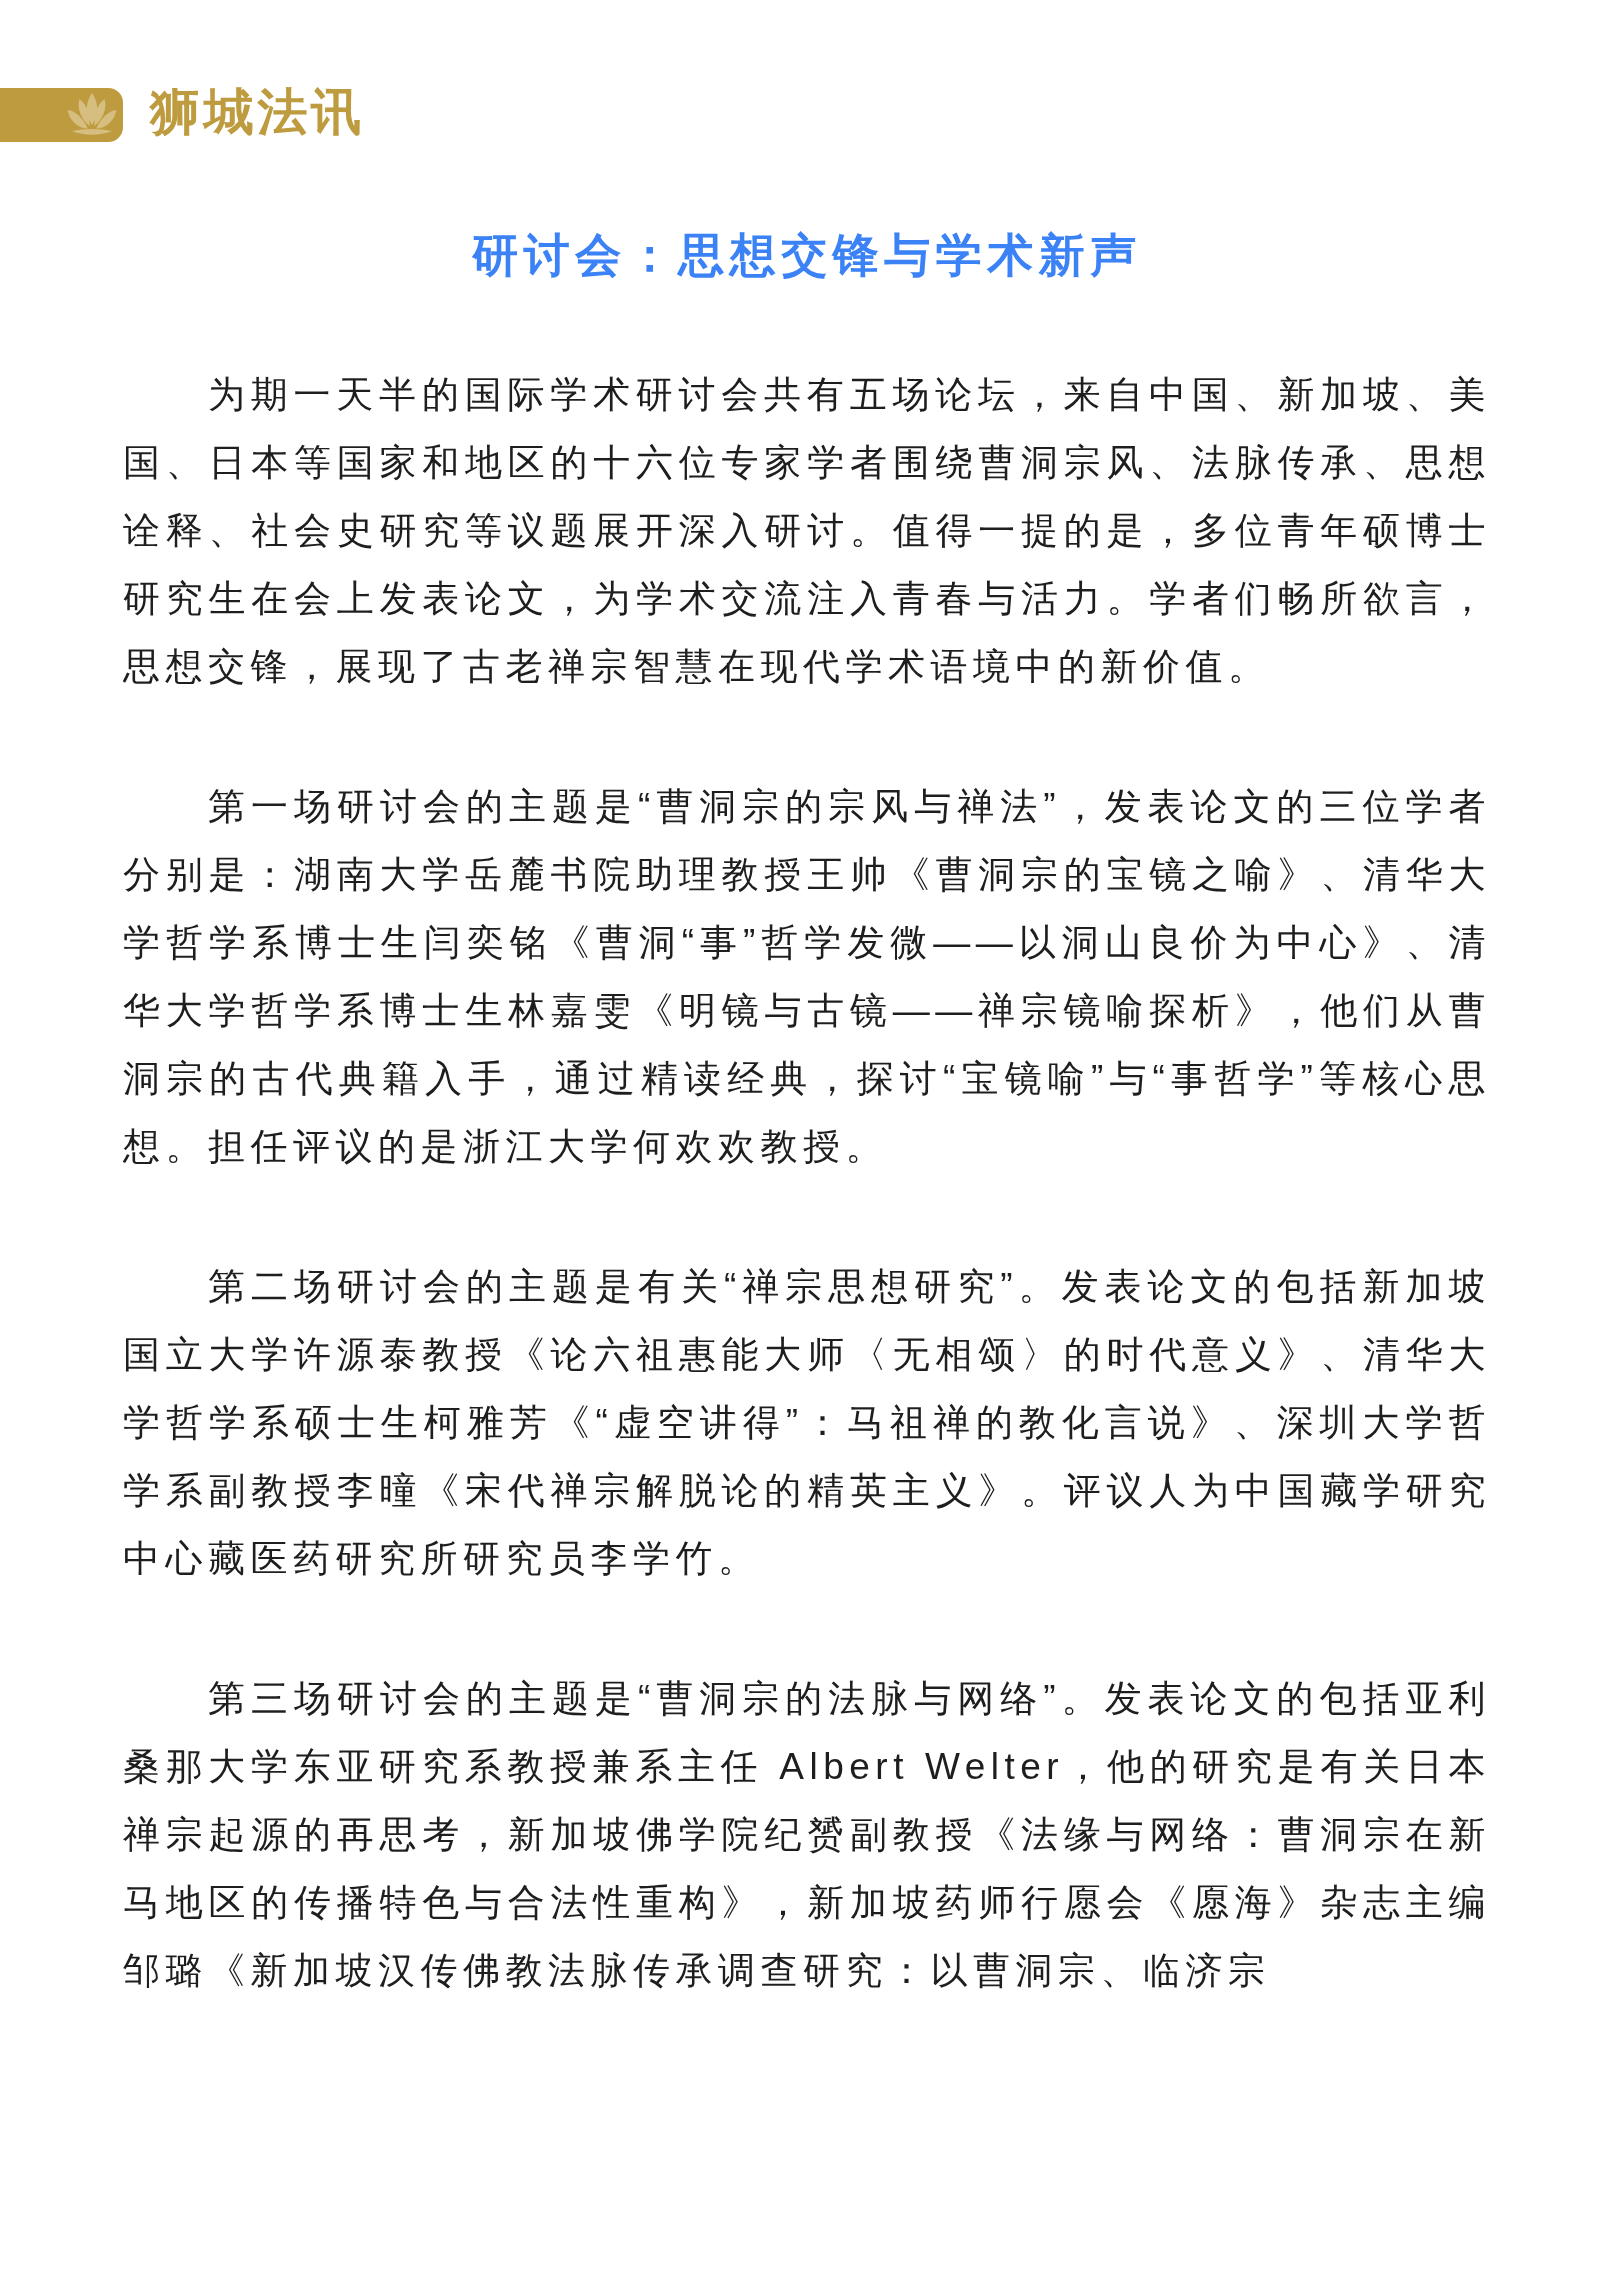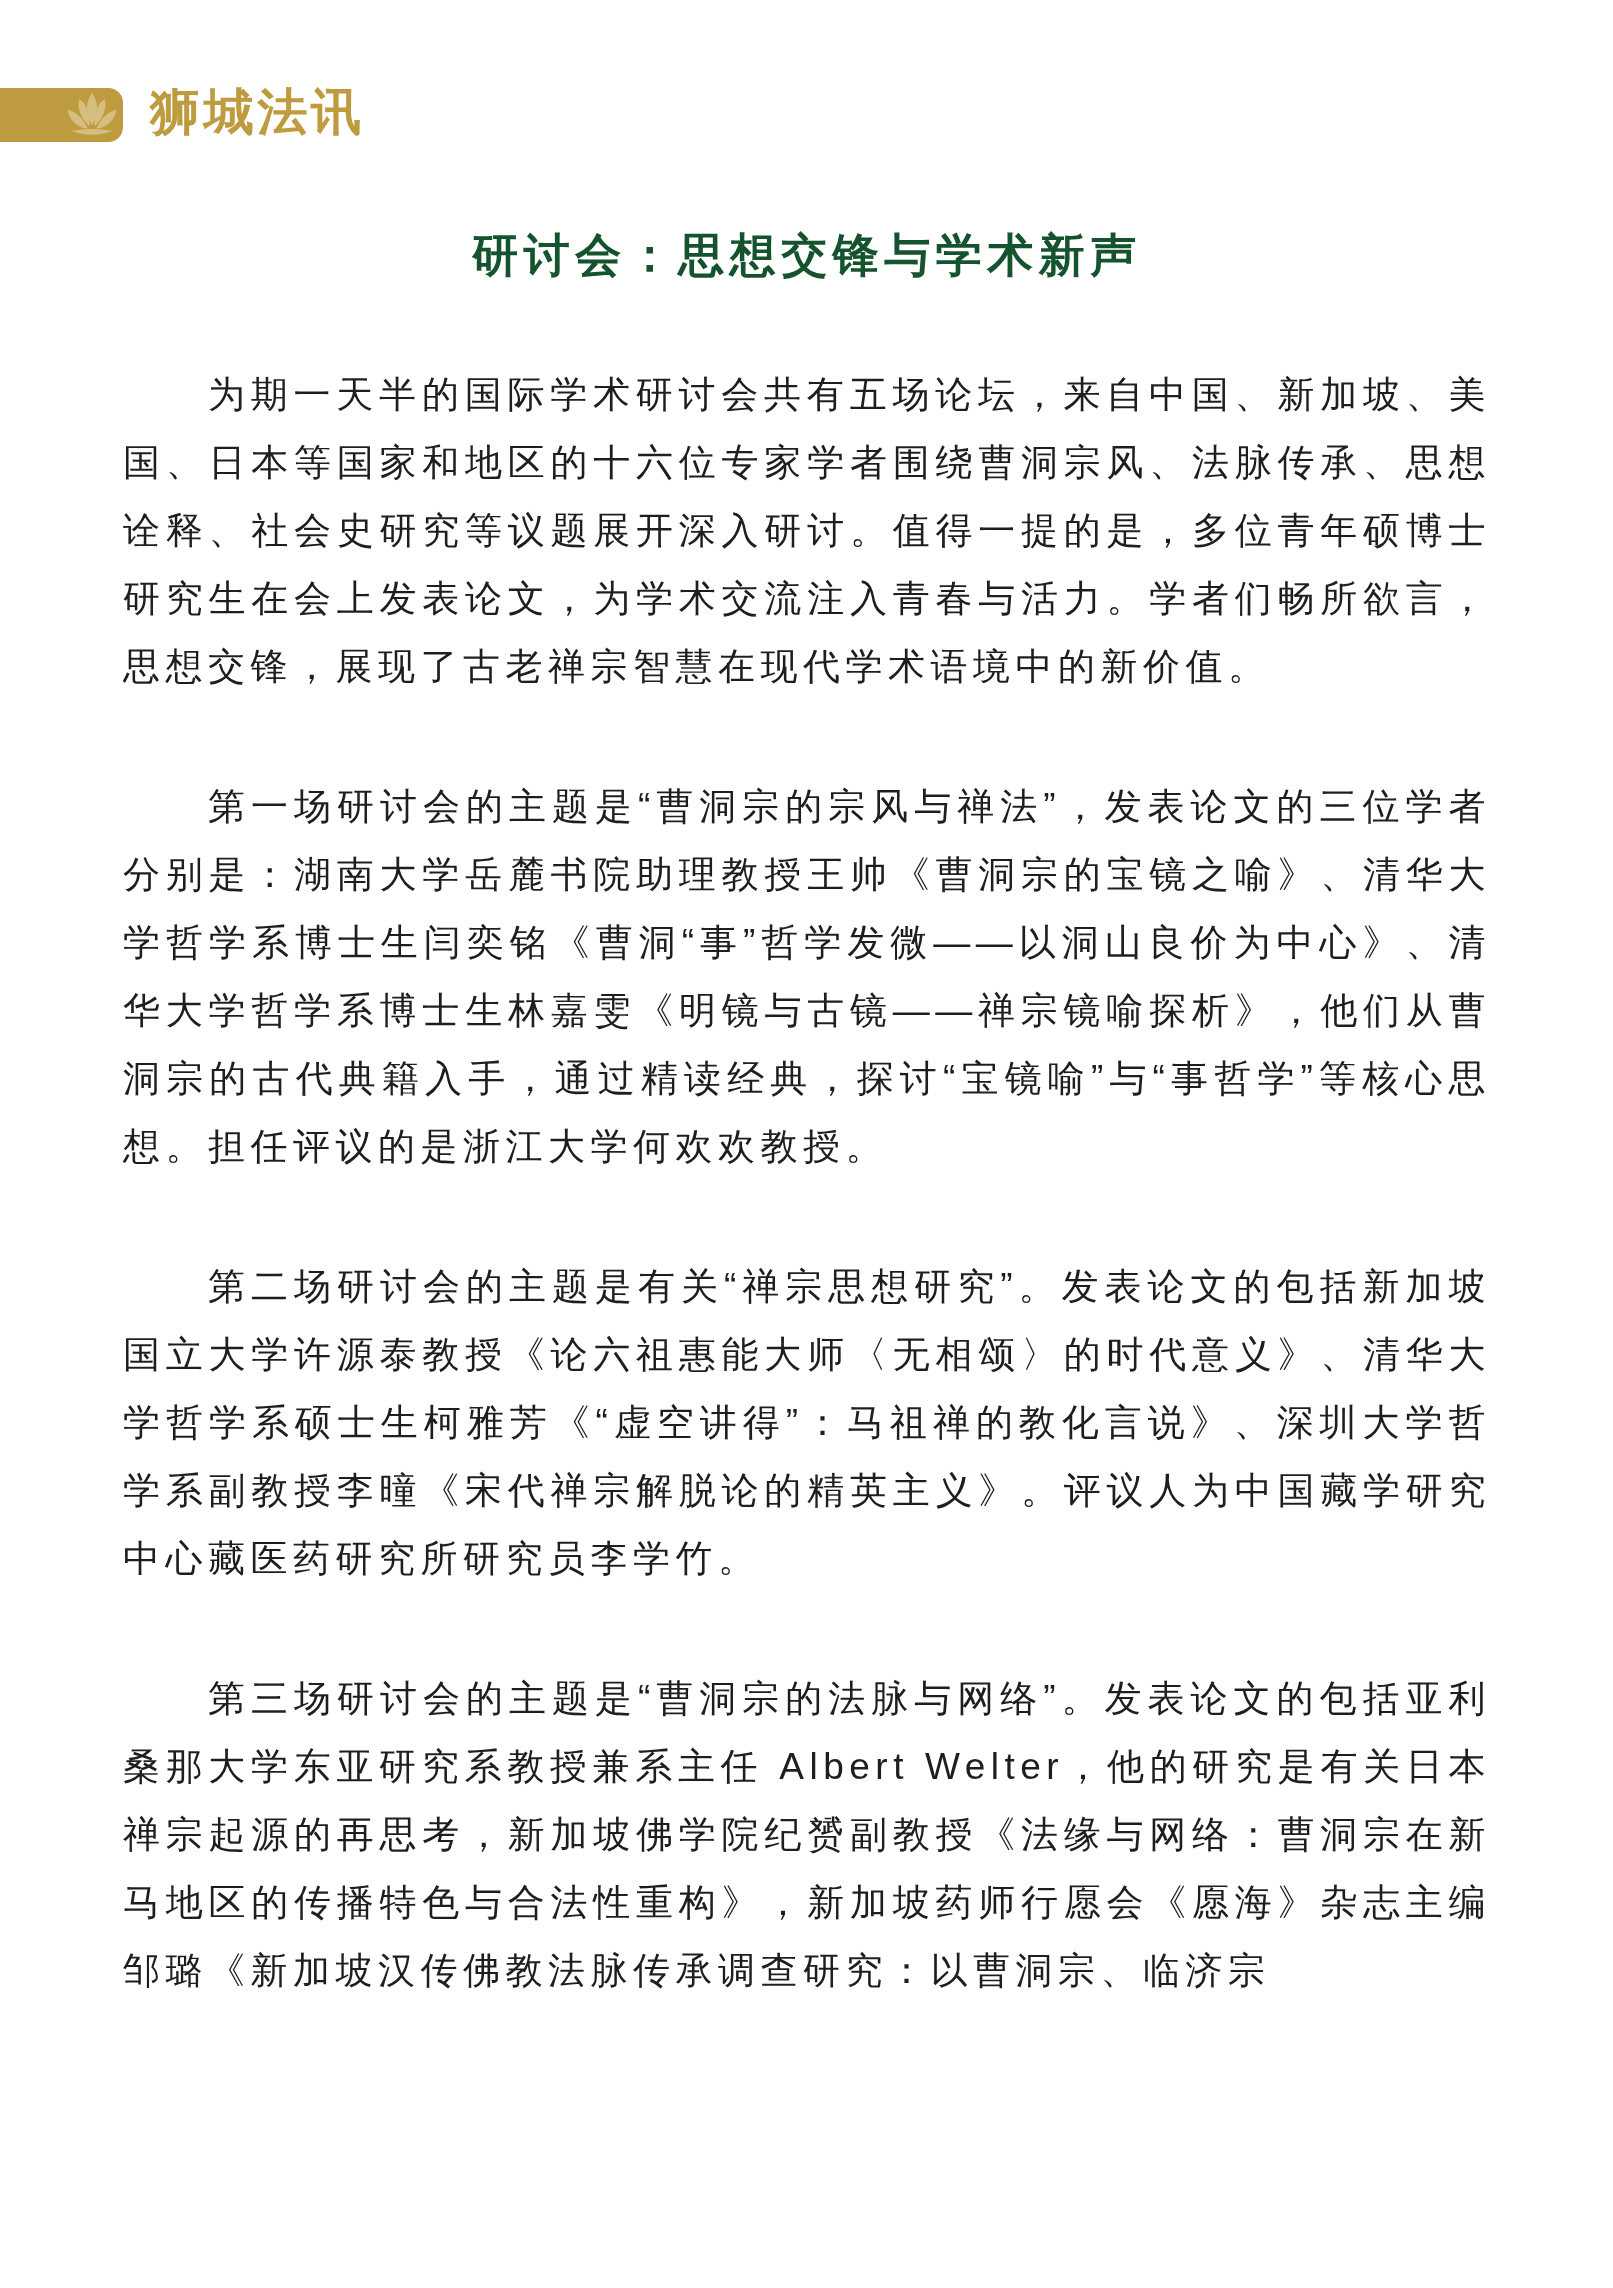--- a/index.html
+++ b/index.html
@@ -63,21 +63,21 @@
   .article p.indent {
     text-indent: 85px;
   }
   .section-title {
     margin: 0 0 72px 0;
     font-size: 46px;
     line-height: 68px;
     font-weight: 800;
     letter-spacing: 5.5px;
     text-align: center;
-    color: #14532d;
+    color: #3b82f6;
   }
   
   .page-number {
     position: absolute;
     left: 66px;
     top: 2167px;
     font-size: 42px;
     font-weight: 700;
     color: #0369a1;
   }

